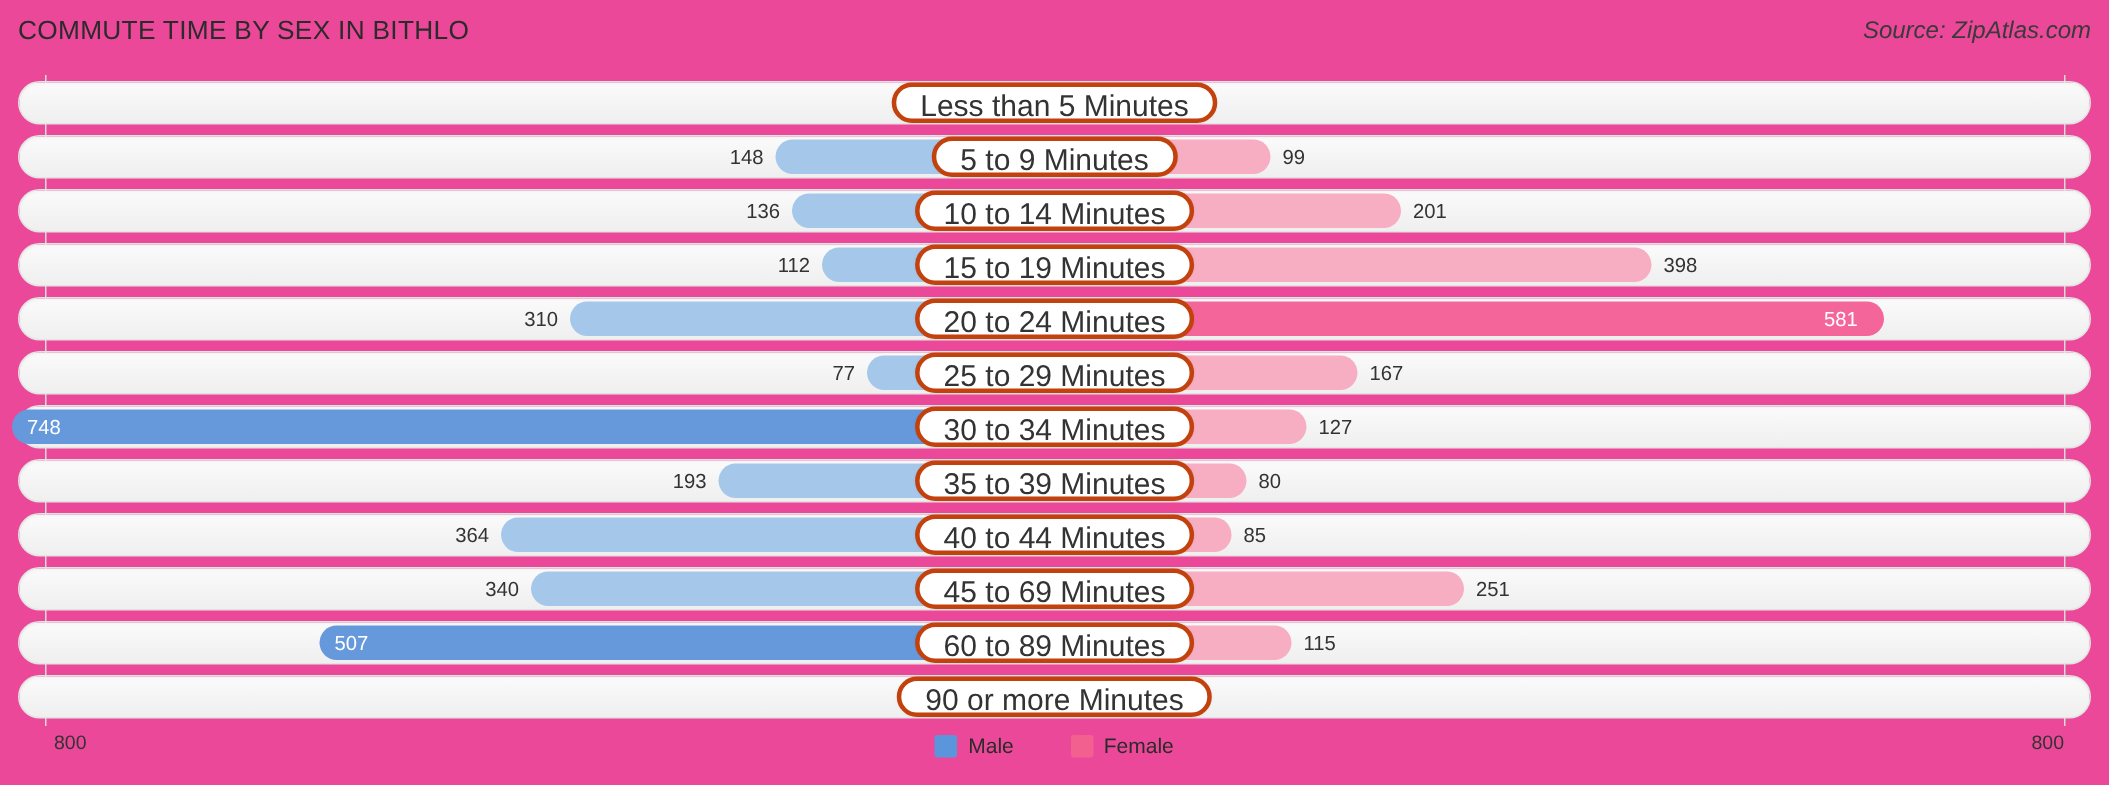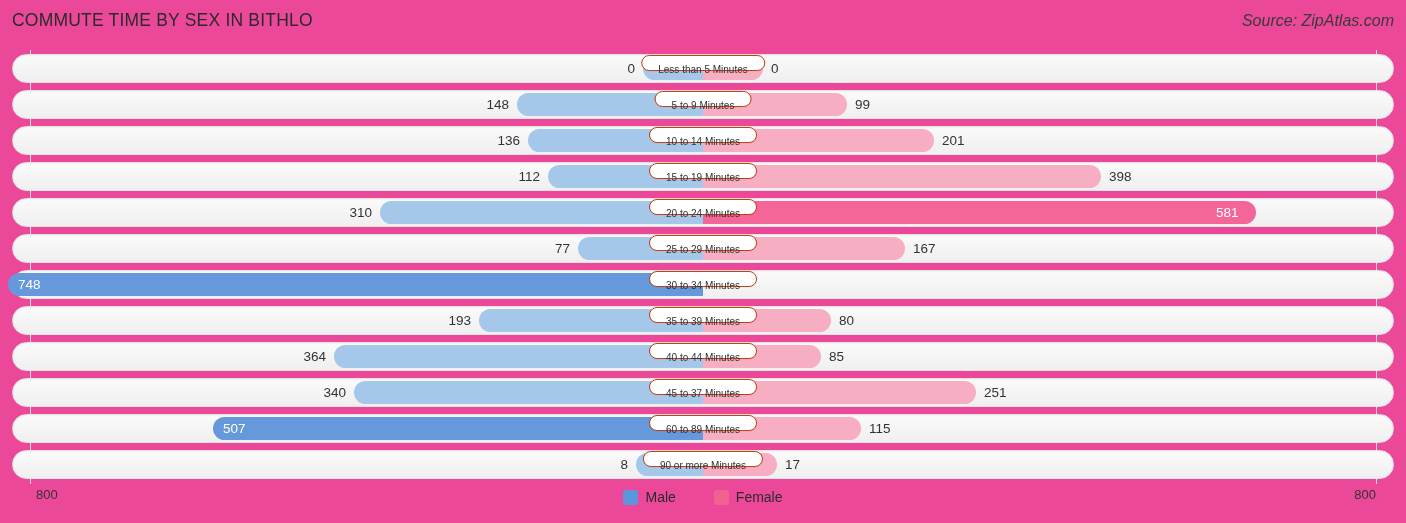--- a/index.html
+++ b/index.html
@@ -139,27 +139,27 @@
     color: #ffffff;
     white-space: nowrap;
   }
 
   
   .cat-pill {
     position: absolute;
     top: 1px;
     left: 50%;
     transform: translateX(-50%);
-    height: 16px;
+    height: 27px;
     line-height: 27px;
     padding: 0 16px;
     background: #ffffff;
     border-radius: 14px;
-    border: 1px solid #c2410c;
-    font-size: 10px;
+    border: 3px solid #c2410c;
+    font-size: 20px;
     color: #333333;
     white-space: nowrap;
     box-shadow: 0 0 2px rgba(0,0,0,0.07);
     z-index: 5;
   }
 
   
   .axis {
     position: absolute;
     top: 487px; left: 0;
@@ -287,20 +287,24 @@
             <div class="val female-val" style="left: 210px;">167</div>
           </div>
           <div class="cat-pill">25 to 29 Minutes</div>
         </div>
         <div class="row">
           <div class="track"></div>
           <div class="half left">
             <div class="bar male strong" title="30 to 34 Minutes — Male: 748" style="width: 695px;"></div>
             <div class="val-in" style="top: 3px; left: 6px;">748</div>
           </div>
+          <div class="half right">
+            <div class="bar female" title="30 to 34 Minutes — Female: 127" style="width: 168px;"></div>
+            <div class="val female-val" style="left: 176px;">127</div>
+          </div>
           <div class="cat-pill">30 to 34 Minutes</div>
         </div>
         <div class="row">
           <div class="track"></div>
           <div class="half left">
             <div class="bar male" title="35 to 39 Minutes — Male: 193" style="width: 224px;"></div>
             <div class="val male-val" style="right: 232px;">193</div>
           </div>
           <div class="half right">
             <div class="bar female" title="35 to 39 Minutes — Female: 80" style="width: 128px;"></div>
@@ -323,21 +327,21 @@
         <div class="row">
           <div class="track"></div>
           <div class="half left">
             <div class="bar male" title="45 to 59 Minutes — Male: 340" style="width: 349px;"></div>
             <div class="val male-val" style="right: 357px;">340</div>
           </div>
           <div class="half right">
             <div class="bar female" title="45 to 59 Minutes — Female: 251" style="width: 273px;"></div>
             <div class="val female-val" style="left: 281px;">251</div>
           </div>
-          <div class="cat-pill">45 to 37 Minutes</div>
+          <div class="cat-pill">45 to 69 Minutes</div>
         </div>
         <div class="row">
           <div class="track"></div>
           <div class="half left">
             <div class="bar male strong" title="60 to 89 Minutes — Male: 507" style="width: 490px;"></div>
             <div class="val-in" style="top: 3px; left: 211px;">507</div>
           </div>
           <div class="half right">
             <div class="bar female" title="60 to 89 Minutes — Female: 115" style="width: 158px;"></div>
             <div class="val female-val" style="left: 166px;">115</div>

